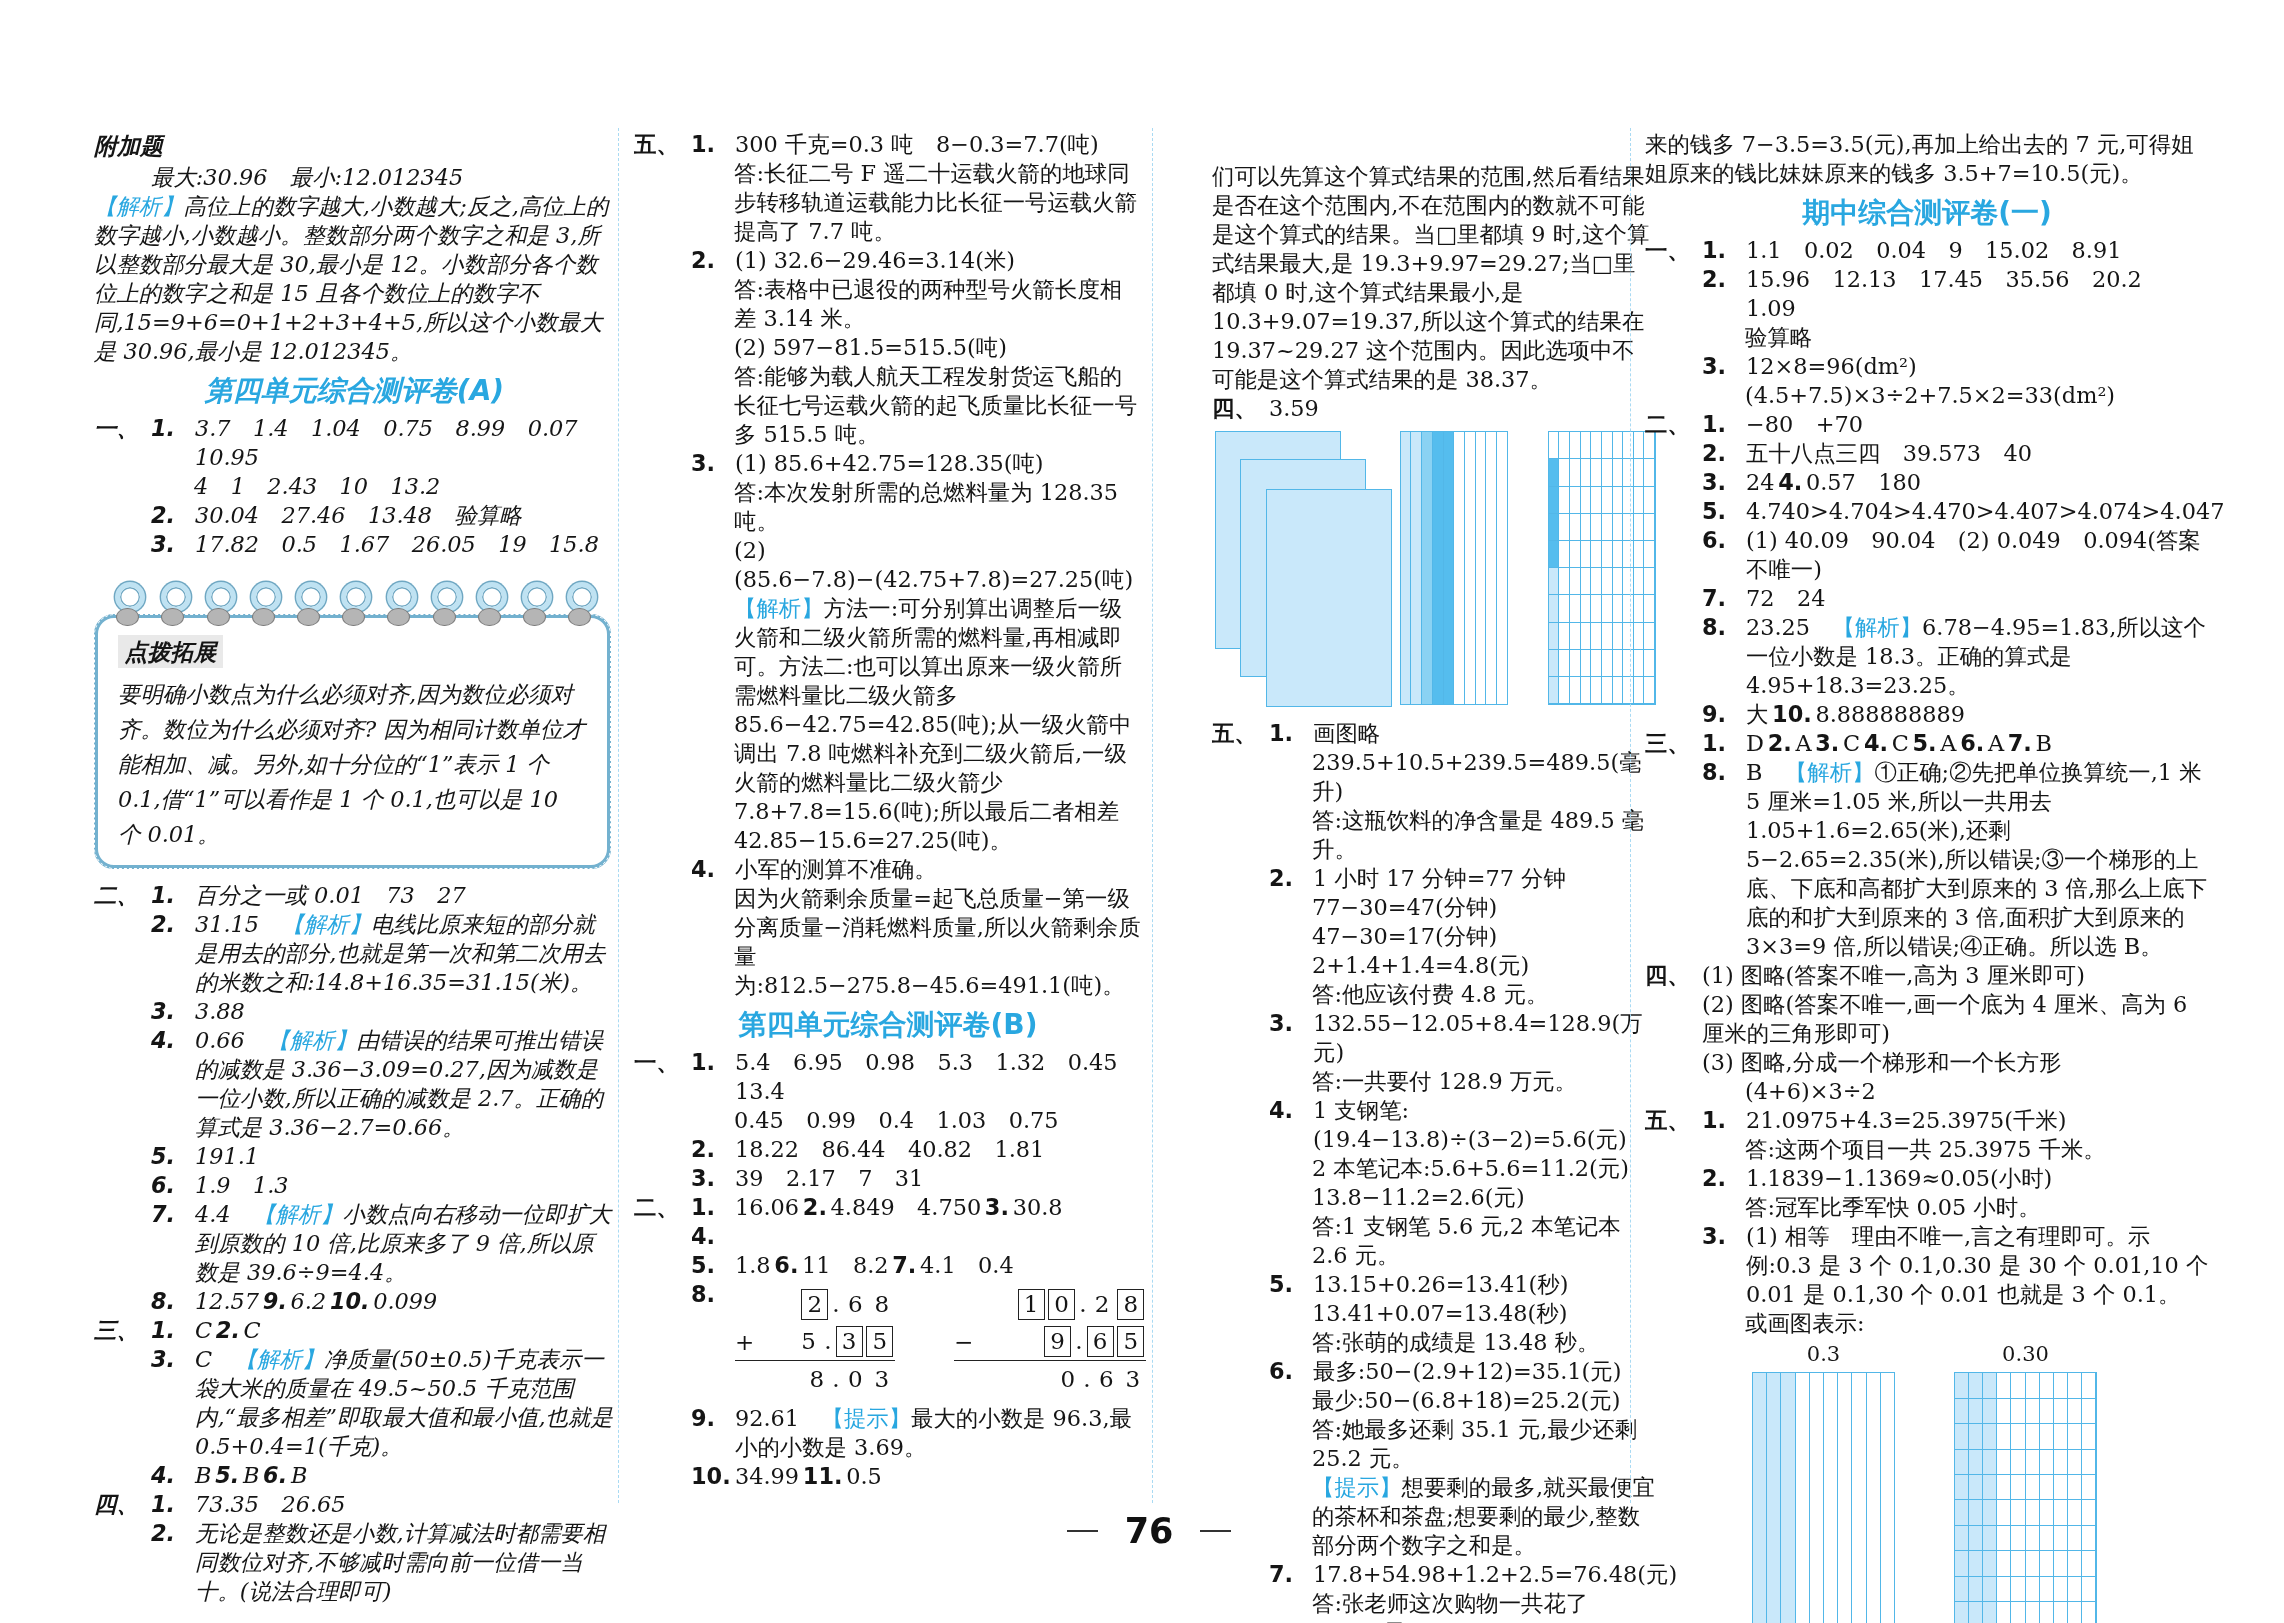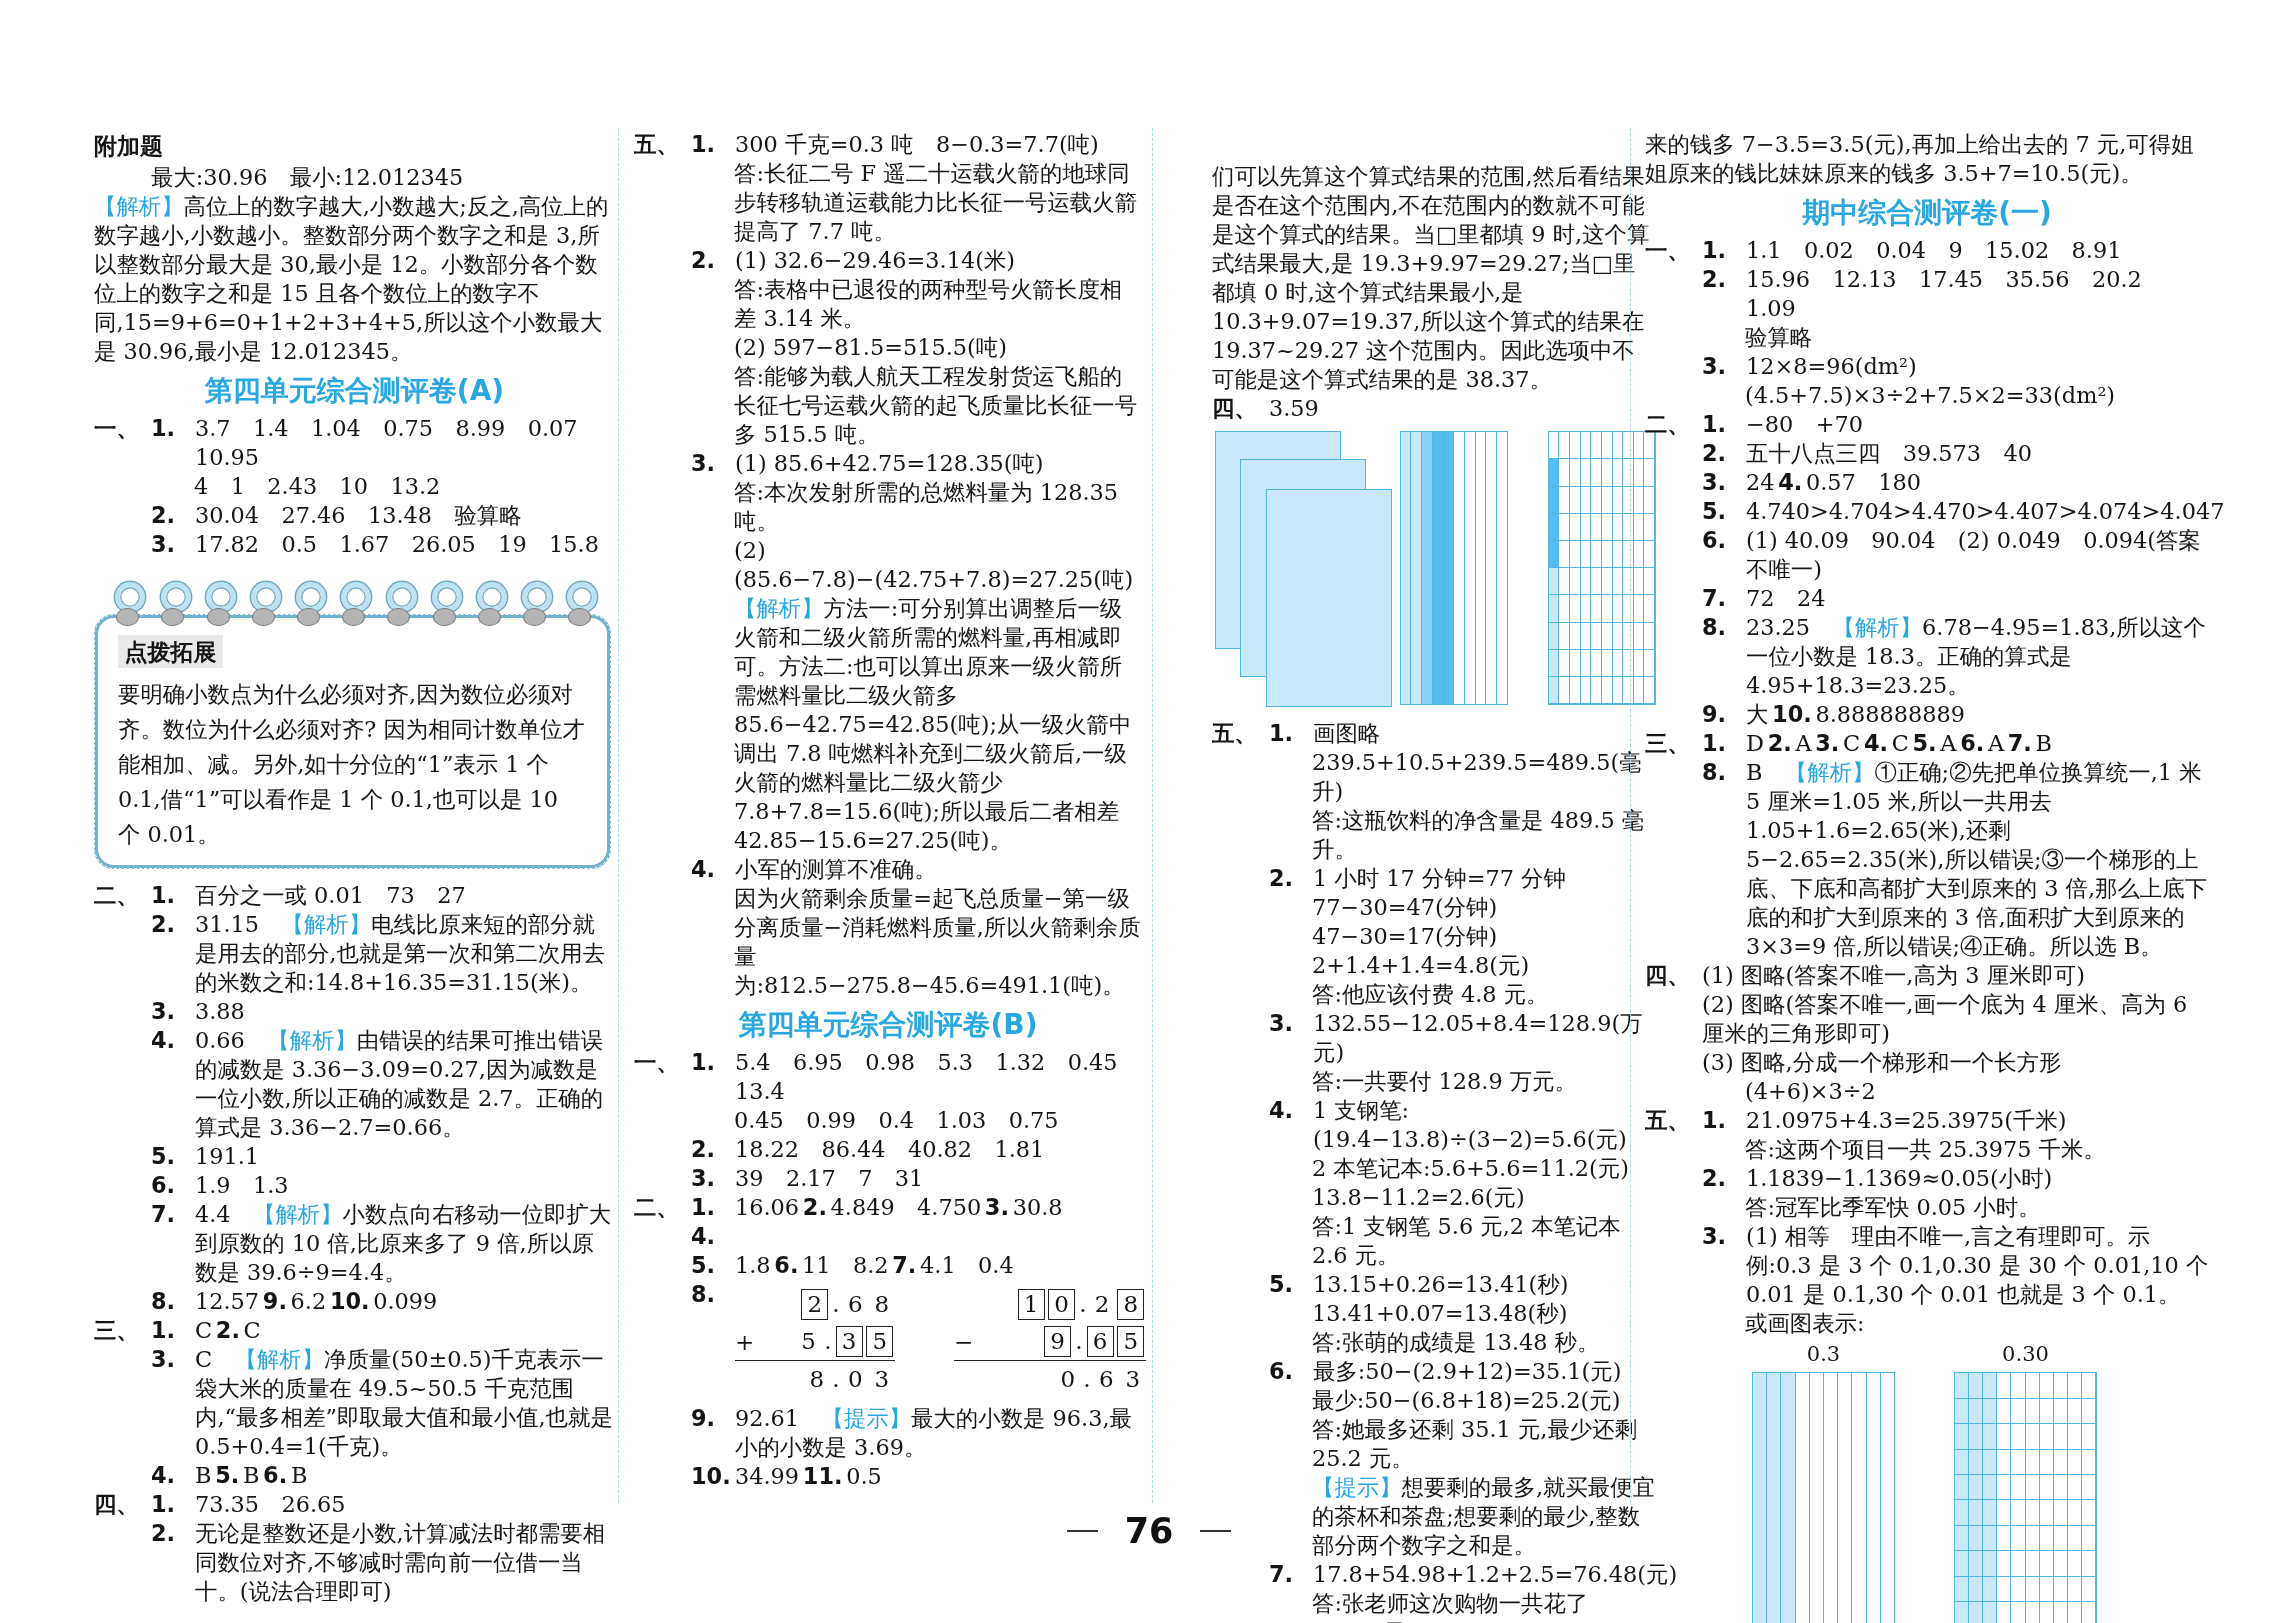--- a/index.html
+++ b/index.html
@@ -1,19 +1,19 @@
 <!DOCTYPE html>
 <html style="font-size:7.3px"><head>
 <meta charset="utf-8">
 <style>
   html,body{margin:0;padding:0;background:#fff;}
   .page{position:relative;width:2298px;height:1623px;background:#fff;overflow:hidden;
         font-family:"DejaVu Serif","Liberation Serif",serif;color:#151515;}
   .col{position:absolute;top:130px;}
-  #c0{left:94px;width:521px;}
+  #c0{left:94px;width:521px;font-style:italic;}
   #c1{left:634px;width:508px;}
   #c2{left:1212px;width:444px;margin-top:32px;}
   #c3{left:1645px;width:564px;}
   .separator{position:absolute;top:128px;height:1375px;width:0;border-left:1.8px dashed #a9daf3;}
   
   .p{font-size:22.4px;line-height:29px;}
   .item{display:flex;align-items:flex-start;}
   .sec{flex:0 0 57px;font-weight:bold;font-family:"DejaVu Sans","Liberation Sans",sans-serif;}
   .num{flex:0 0 44px;font-weight:bold;font-family:"DejaVu Sans","Liberation Sans",sans-serif;}
   .body{flex:1;}

